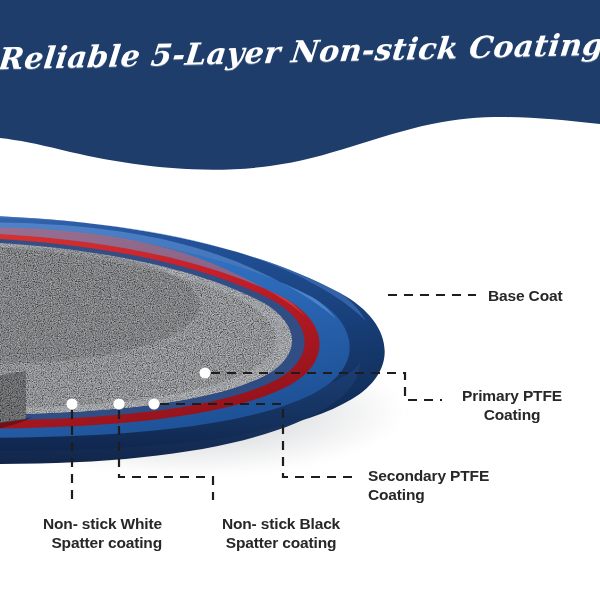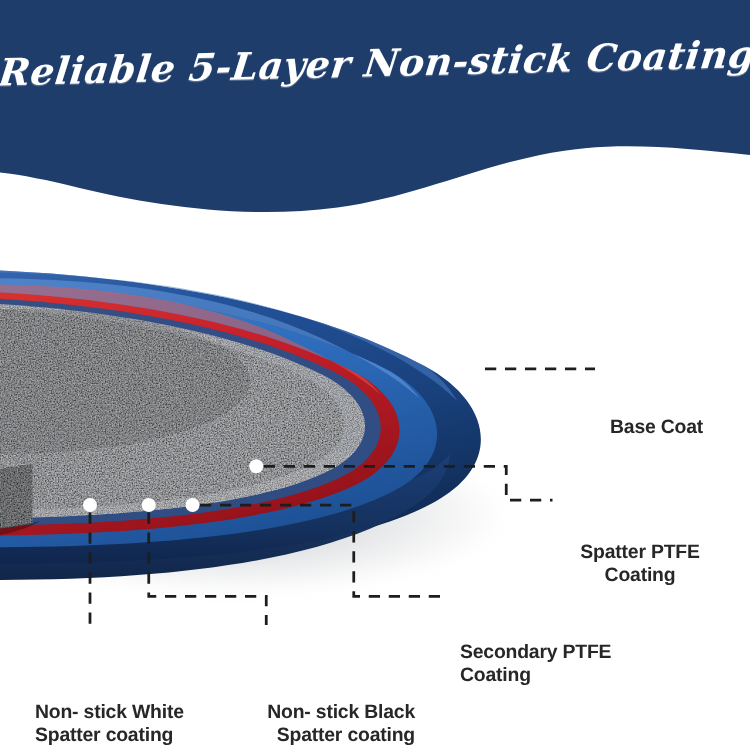--- a/index.html
+++ b/index.html
@@ -39,27 +39,27 @@
   .pan svg{display:block;width:520px;height:300px;overflow:visible;}
 
   
   .leads{position:absolute;inset:0;width:600px;height:600px;}
   .leads svg{display:block;width:600px;height:600px;}
 
   .lbl{
     position:absolute;color:#272727;
     font-family:"Liberation Sans",sans-serif;
     font-weight:700;font-size:15.5px;line-height:19px;
-    letter-spacing:-.15px;white-space:pre-line;margin-top:46px;
+    letter-spacing:-.15px;white-space:pre-line;
   }
   #lbl-base{left:488px;top:286px;}
   #lbl-primary{left:452px;top:386px;text-align:center;width:120px;}
   #lbl-secondary{left:368px;top:466px;width:130px;}
-  #lbl-white{left:28px;top:514px;text-align:left;width:134px;}
-  #lbl-black{left:202px;top:514px;text-align:right;width:130px;}
+  #lbl-white{left:28px;top:514px;text-align:right;width:134px;}
+  #lbl-black{left:216px;top:514px;text-align:center;width:130px;}
 </style>
 </head>
 <body>
 
 <div id="stage">
 
   <div class="banner-wrap">
     <svg viewBox="0 0 600 180" preserveAspectRatio="none" aria-hidden="true">
       <path d="M0,0 L600,0 L600,124
                C540,118 490,112 432,124
@@ -216,21 +216,21 @@
         <circle cx="382" cy="295" r="5.6"></circle>
         <circle cx="205" cy="373" r="5.6"></circle>
         <circle cx="154" cy="404" r="5.6"></circle>
         <circle cx="119" cy="404" r="5.6"></circle>
         <circle cx="72" cy="404" r="5.6"></circle>
       </g>
     </svg>
   </div>
 
   <div class="lbl" id="lbl-base">Base Coat</div>
-  <div class="lbl" id="lbl-primary">Spatter PTFE
+  <div class="lbl" id="lbl-primary">Primary PTFE
 Coating</div>
   <div class="lbl" id="lbl-secondary">Secondary PTFE
 Coating</div>
   <div class="lbl" id="lbl-white">Non- stick White
 Spatter coating</div>
   <div class="lbl" id="lbl-black">Non- stick Black
 Spatter coating</div>
 
 </div>
 

